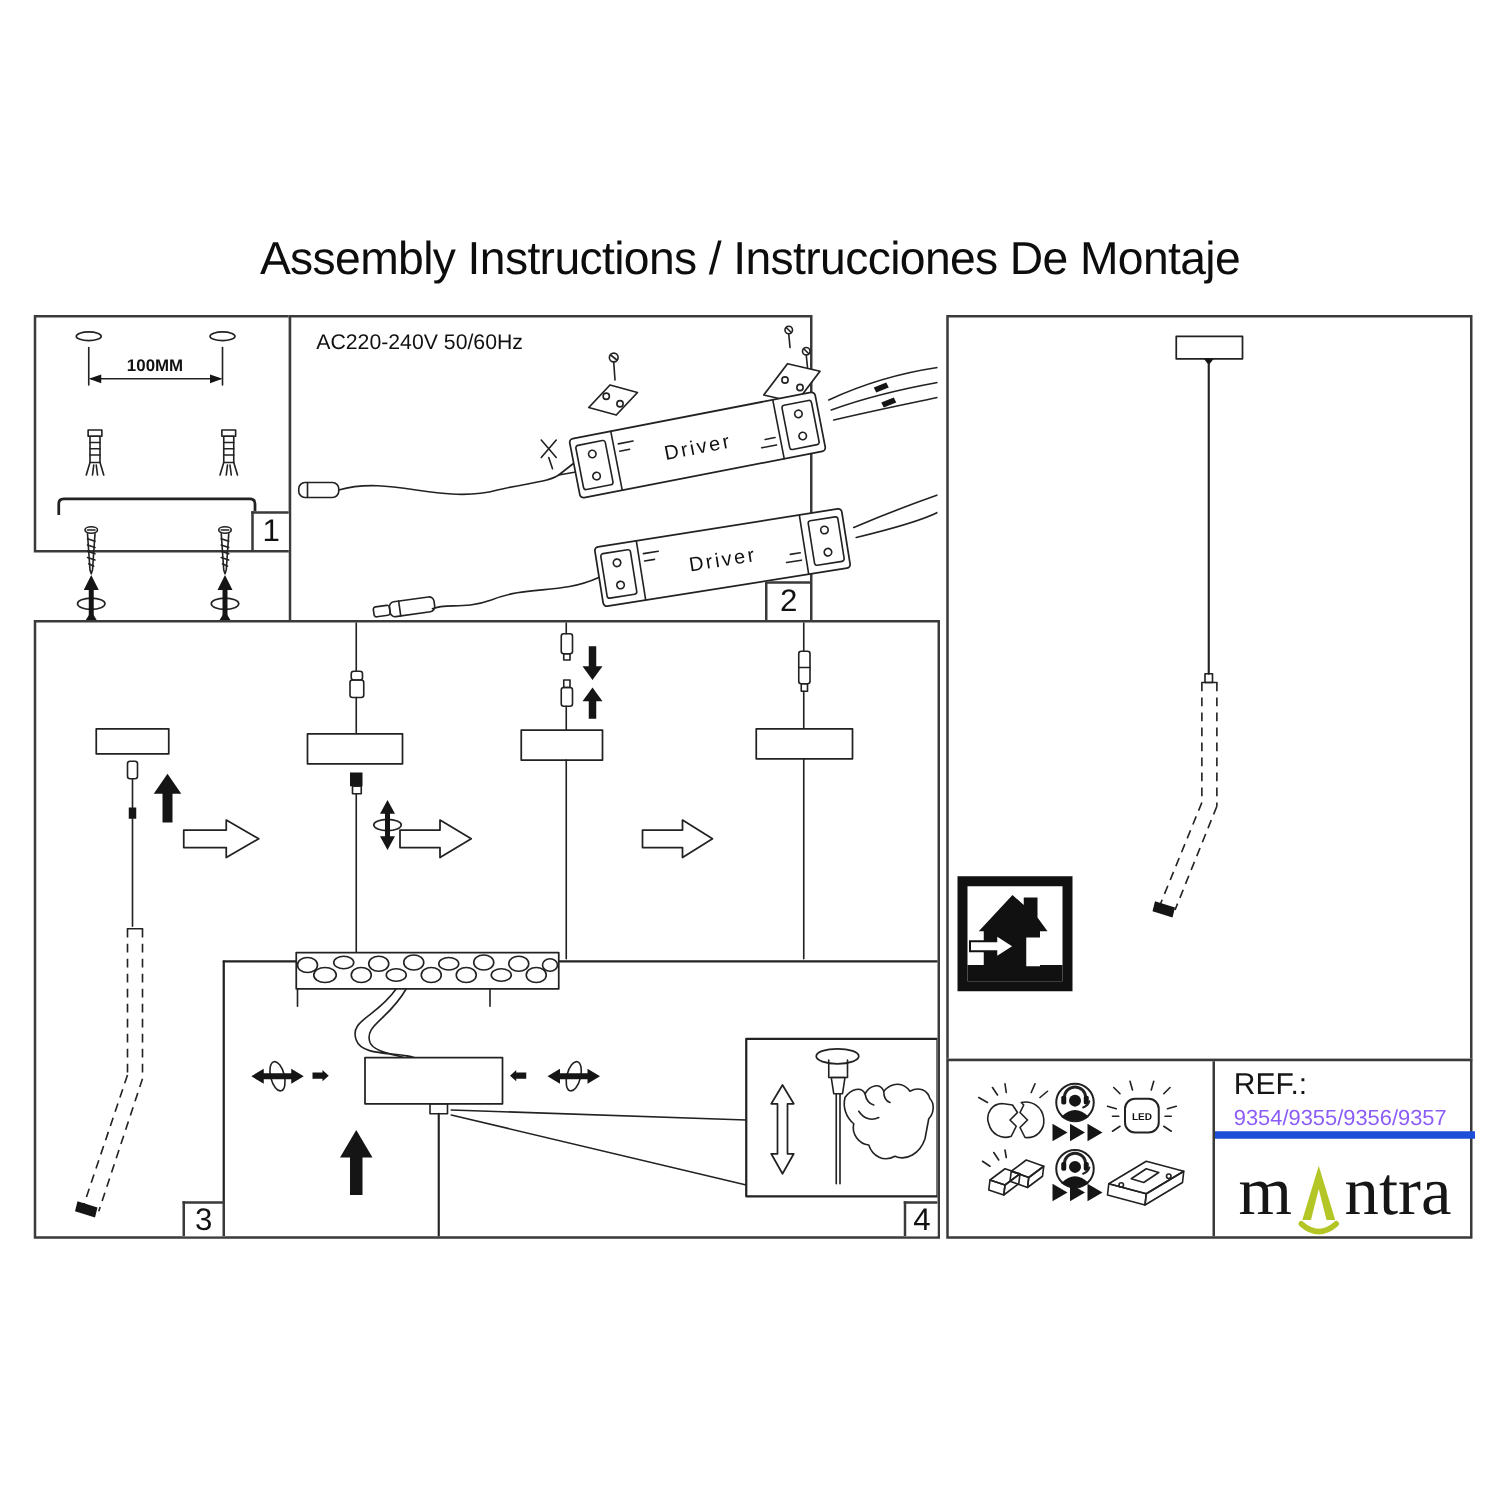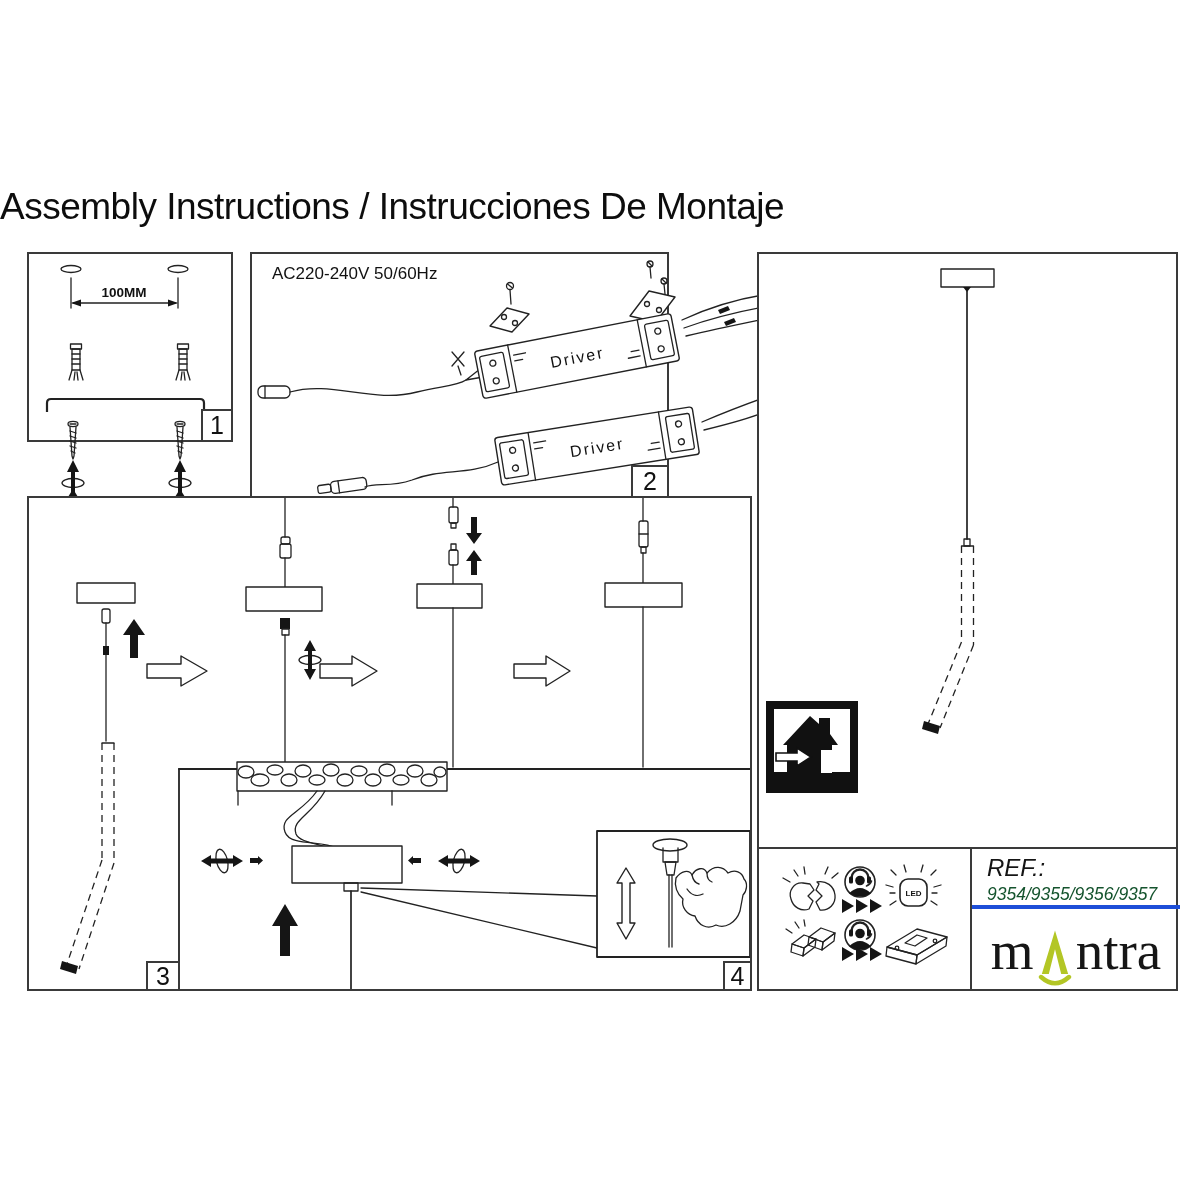--- a/index.html
+++ b/index.html
@@ -1,40 +1,40 @@
 <!DOCTYPE html>
 <html><head>
 <meta charset="utf-8">
 <style>
   html,body{margin:0;padding:0;background:#e8e8e8;}
   .page{position:relative;width:1200px;height:1200px;background:#ffffff;overflow:hidden;
         font-family:"Liberation Sans",sans-serif;color:#111;}
-  .title{position:absolute;top:186px;left:0;width:1200px;text-align:left;
+  .title{position:absolute;top:186px;left:0;width:1200px;text-align:center;
          font-size:37px;letter-spacing:-0.5px;color:#0d0d0d;}
   .panel{position:absolute;border:2px solid #3a3a3a;box-sizing:border-box;background:#fff;}
   .plabel{position:absolute;box-sizing:border-box;background:#fff;z-index:5;
           display:flex;align-items:center;justify-content:center;
           font-size:25px;color:#111;}
   .bl-tl{border-top:2px solid #3a3a3a;border-left:2px solid #3a3a3a;}
   .bl-tlr{border-top:2px solid #3a3a3a;border-left:2px solid #3a3a3a;border-right:2px solid #3a3a3a;}
   svg{display:block;}
   svg *{vector-effect:non-scaling-stroke;}
   .ln{stroke:#222;fill:none;stroke-width:1.3;stroke-linecap:round;stroke-linejoin:round;}
   .lnw{stroke:#222;fill:#fff;stroke-width:1.4;stroke-linejoin:round;}
   .fillb{fill:#151515;stroke:none;}
   .dash{stroke:#222;fill:none;stroke-width:1.3;stroke-dasharray:7 5;}
   .thick{stroke:#222;stroke-width:2.2;fill:none;}
   .txt{font-family:"Liberation Sans",sans-serif;fill:#111;stroke:none;}
   .drv{font-size:16px;letter-spacing:2px;fill:#111;stroke:none;font-family:"Liberation Sans",sans-serif;}
   .powertxt{position:absolute;left:20px;top:10px;font-size:17px;color:#111;}
   .refcell{position:absolute;left:211px;top:0;width:210px;height:140px;box-sizing:border-box;
            border-left:2px solid #3a3a3a;}
-  .refblock{padding:5px 0 0 15px;border-bottom:4px solid #1d4ed8;height:51px;box-sizing:content-box;font-style:italic;}
+  .refblock{padding:5px 0 0 15px;border-bottom:6px solid #1d4ed8;height:51px;box-sizing:content-box;}
   .reflabel{font-size:24px;color:#151515;}
-  .refvalue{font-size:17.5px;color:#14532d;margin-top:2px;}
+  .refvalue{font-size:17.5px;color:#8b5cf6;margin-top:2px;}
   .brandrow{display:flex;align-items:flex-end;justify-content:center;padding-top:14px;}
   .brandtxt{font-family:"Liberation Serif",serif;font-size:55px;line-height:1;color:#161616;}
   .caret-svg{margin:0 1px -13px 1px;}
 </style>
 </head>
 <body>
 
 <div class="page">
 
   <div class="title">Assembly Instructions / Instrucciones De Montaje</div>
@@ -89,21 +89,21 @@
       </g>
       <g>
         <ellipse class="ln" cx="151" cy="229" rx="11" ry="4.5"></ellipse>
         <polygon class="fillb" points="151,206 157,218 153,218 153,240 149,240 149,218 145,218"></polygon>
         <polygon class="fillb" points="146,243 156,243 151,235"></polygon>
       </g>
     </svg>
     <div class="plabel bl-tl" style="right:0;bottom:0;width:30px;height:31px;">1</div>
   </div>
 
-  <div class="panel" style="left:231px;top:252px;width:419px;height:246px;margin-left:19px;">
+  <div class="panel" style="left:231px;top:252px;width:419px;height:246px;">
     <div class="powertxt">AC220-240V 50/60Hz</div>
     <svg width="517" height="242" viewBox="0 0 517 242">
       <defs>
         <g id="driver-box">
           <rect class="lnw" x="-100" y="-24" width="200" height="48" rx="3"></rect>
           <line class="ln" x1="-66" y1="-24" x2="-66" y2="24"></line>
           <line class="ln" x1="66" y1="-24" x2="66" y2="24"></line>
           <rect class="ln" x="-96" y="-18" width="24" height="36" rx="2"></rect>
           <rect class="ln" x="72" y="-18" width="24" height="36" rx="2"></rect>
           <circle class="ln" cx="-84" cy="-9" r="3"></circle>

